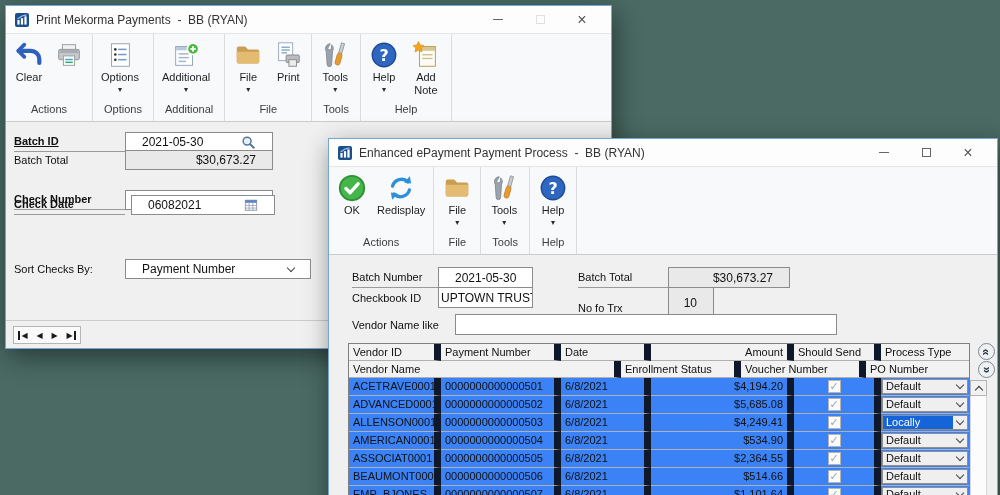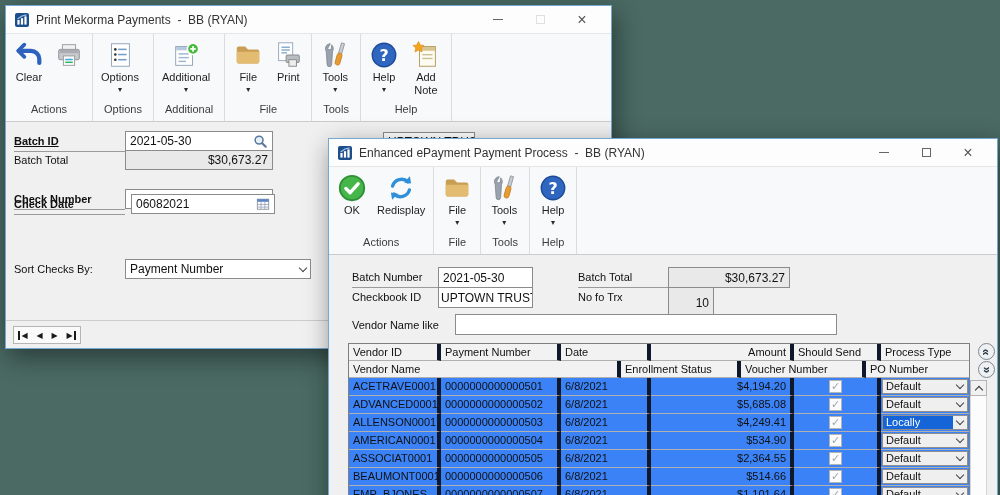--- a/index.html
+++ b/index.html
@@ -26,45 +26,45 @@
   .rbtn { display:flex; flex-direction:column; align-items:center; padding:0 5px; min-width:34px; }
   .ric { width:30px; height:30px; display:block; }
   .ric svg { width:30px; height:30px; display:block; }
   .rlb { font-size:11px; color:#1f1f1f; line-height:13px; text-align:center; margin-top:1px; max-width:56px; }
   .rlb.wrap { max-width:34px; }
   .rdd { font-size:8px; color:#2a2a2a; line-height:9px; margin-top:1px; }
   .rgl { text-align:center; font-size:11px; color:#3c3c3c; padding:2px 8px 6px; }
 
   .content { position:relative; flex:1 1 auto; background:#f0f0f0; overflow:hidden; }
 
-  .fldrow { position:absolute; display:flex; }
+  .fldrow { position:absolute; display:flex;align-items:flex-end; }
   .flbl { font-size:11px; color:#101010; line-height:20px; }
   .flbl.b { font-weight:bold; }
   .flbl.u { text-decoration:underline; }
   .flbl.ul { border-bottom:1px solid #9a9a9a; }
-  .fbox { background:#fff; border:1px solid #8b8b8b; height:20px; font-size:12px; padding:0 4px; display:flex; align-items:center; overflow:hidden; white-space:nowrap; }
+  .fbox { background:#fff; border:1px solid #8b8b8b; height:20px; font-size:12px; padding:0 16px; display:flex; align-items:center; overflow:hidden; white-space:nowrap; }
   .fbox.ro { background:#e9e9e9; }
   .fbox .val { flex:0 1 auto; }
   .fbox.num { justify-content:flex-end; }
   .fic { margin-left:auto; flex:0 0 auto; display:flex; }
 
   .chev { width:6px; height:6px; border-right:1.5px solid #444; border-bottom:1.5px solid #444; transform:rotate(45deg); margin-top:-3px; }
 
   .statusbar { height:28px; border-top:1px solid #cccccc; background:#f0f0f0; flex:0 0 auto; }
   .navbox { margin:5px 0 0 7px; width:68px; height:18px; border:1px solid #b5b5b5; background:#fafafa; display:flex; align-items:center; justify-content:space-around; font-size:8px; color:#1a1a1a; }
   .nf { border-left:2px solid #1a1a1a; padding-left:1px; line-height:9px; }
   .nl { border-right:2px solid #1a1a1a; padding-right:1px; line-height:9px; }
   .nn { line-height:9px; }
 
   
   .grid { position:absolute; left:19px; top:88px; width:622px; border:1px solid #7f7f7f; background:#fff; }
   .tr { display:grid; grid-template-columns:92px 120px 90px 143px 87px 88px; height:18px; background:#3b82f6; }
   .tr.h { grid-template-columns:92px 120px 90px 143px 87px 88px; height:17px; background:#f2f2f2; }
   .tr.h2 { grid-template-columns:272px 120px 125px 103px; height:17px; background:#f2f2f2; }
-  .td { border-right:4px solid #0f172a; border-bottom:1px solid #b0b0b0; font-size:11px; line-height:16px; padding:0 4px; overflow:hidden; white-space:nowrap; }
+  .td { border-right:7px solid #0f172a; border-bottom:1px solid #b0b0b0; font-size:11px; line-height:16px; padding:0 4px; overflow:hidden; white-space:nowrap; }
   .td:last-child { border-right:none; }
   .td.num { text-align:right; }
   .td.cen { display:flex; align-items:center; justify-content:center; padding:0; }
   .td.cmb { padding:0; }
 
   .checkbox { width:13px; height:13px; border:1px solid #b3b3b3; background:#fbfbfb; display:flex; align-items:center; justify-content:center; }
   .checkbox .mark { color:#9aa6b2; font-size:11px; line-height:11px; }
 
   .combo { margin:1px; height:15px; border:1px solid #8f8f8f; background:#efefef; display:flex; align-items:center; font-size:11px; }
   .combo .ct { flex:1; padding:0 3px; line-height:13px; overflow:hidden; white-space:nowrap; }

